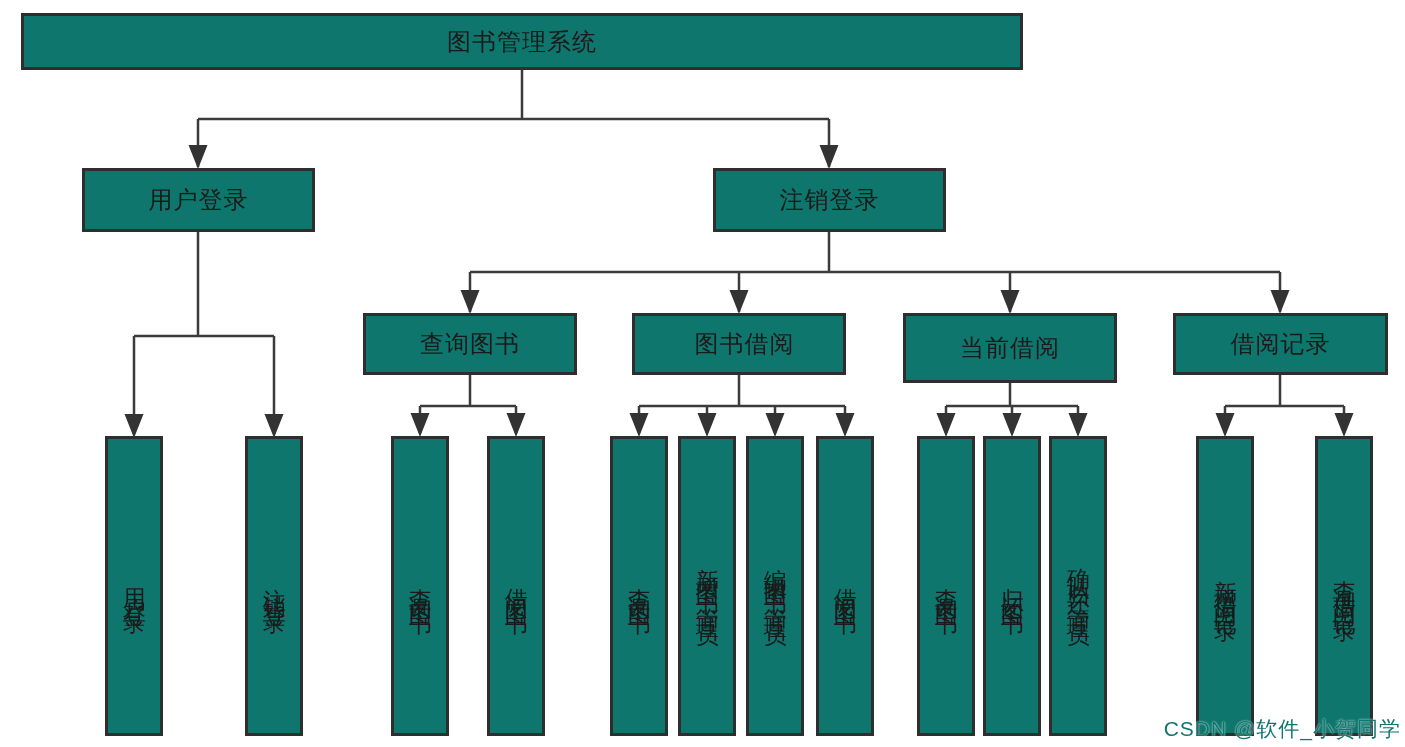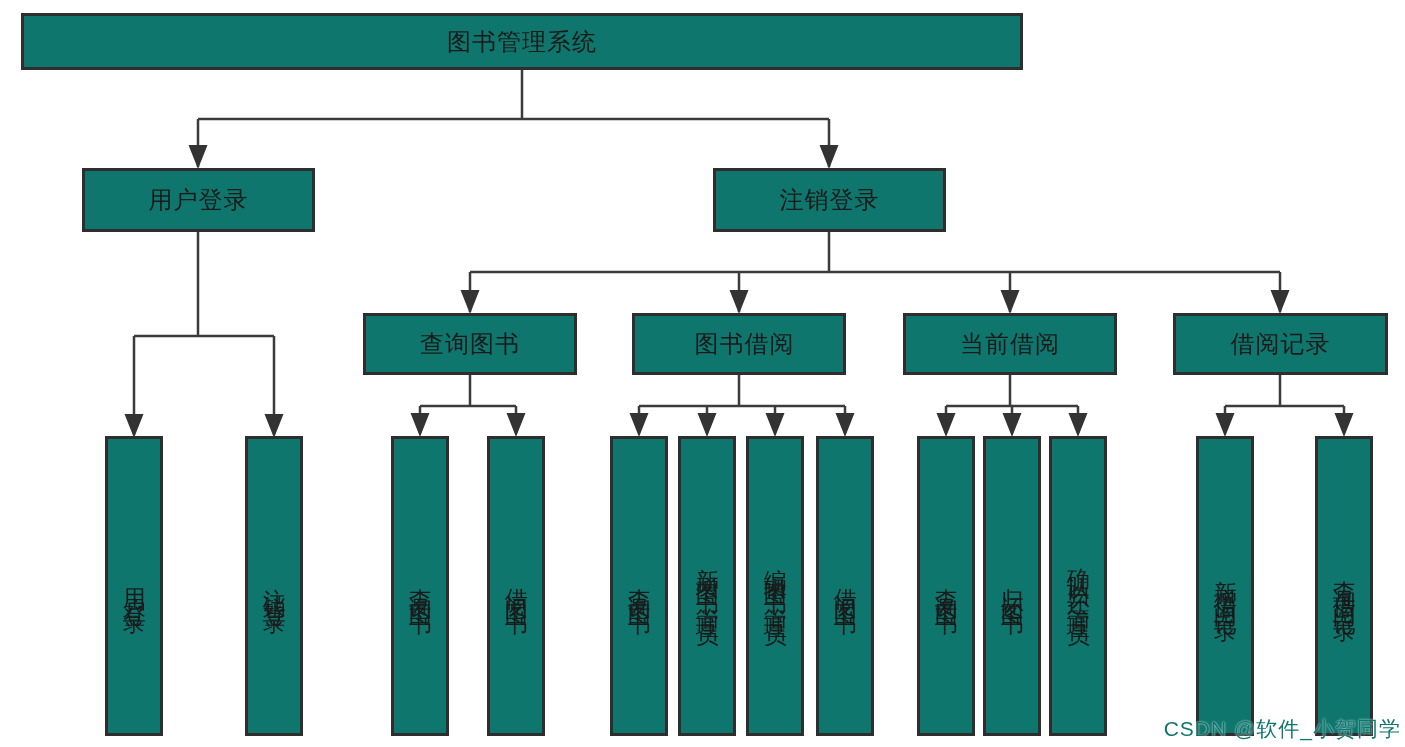--- a/index.html
+++ b/index.html
@@ -81,21 +81,21 @@
   <div class="box" style="left:713px;top:168px;width:233px;height:64px;">
     <span class="hlabel">注销登录</span>
   </div>
 
   <div class="box" style="left:363px;top:313px;width:214px;height:62px;">
     <span class="hlabel">查询图书</span>
   </div>
   <div class="box" style="left:632px;top:313px;width:214px;height:62px;padding-left:11px;">
     <span class="hlabel">图书借阅</span>
   </div>
-  <div class="box" style="left:903px;top:313px;width:214px;height:62px;">
+  <div class="box" style="left:903px;top:313px;width:214px;height:70px;">
     <span class="hlabel">当前借阅</span>
   </div>
   <div class="box" style="left:1173px;top:313px;width:215px;height:62px;">
     <span class="hlabel">借阅记录</span>
   </div>
 
   <div class="box vbox" style="left:105px;top:436px;width:58px;height:300px;">
     <span class="vlabel">用户登录</span>
   </div>
   <div class="box vbox" style="left:245px;top:436px;width:58px;height:300px;">

